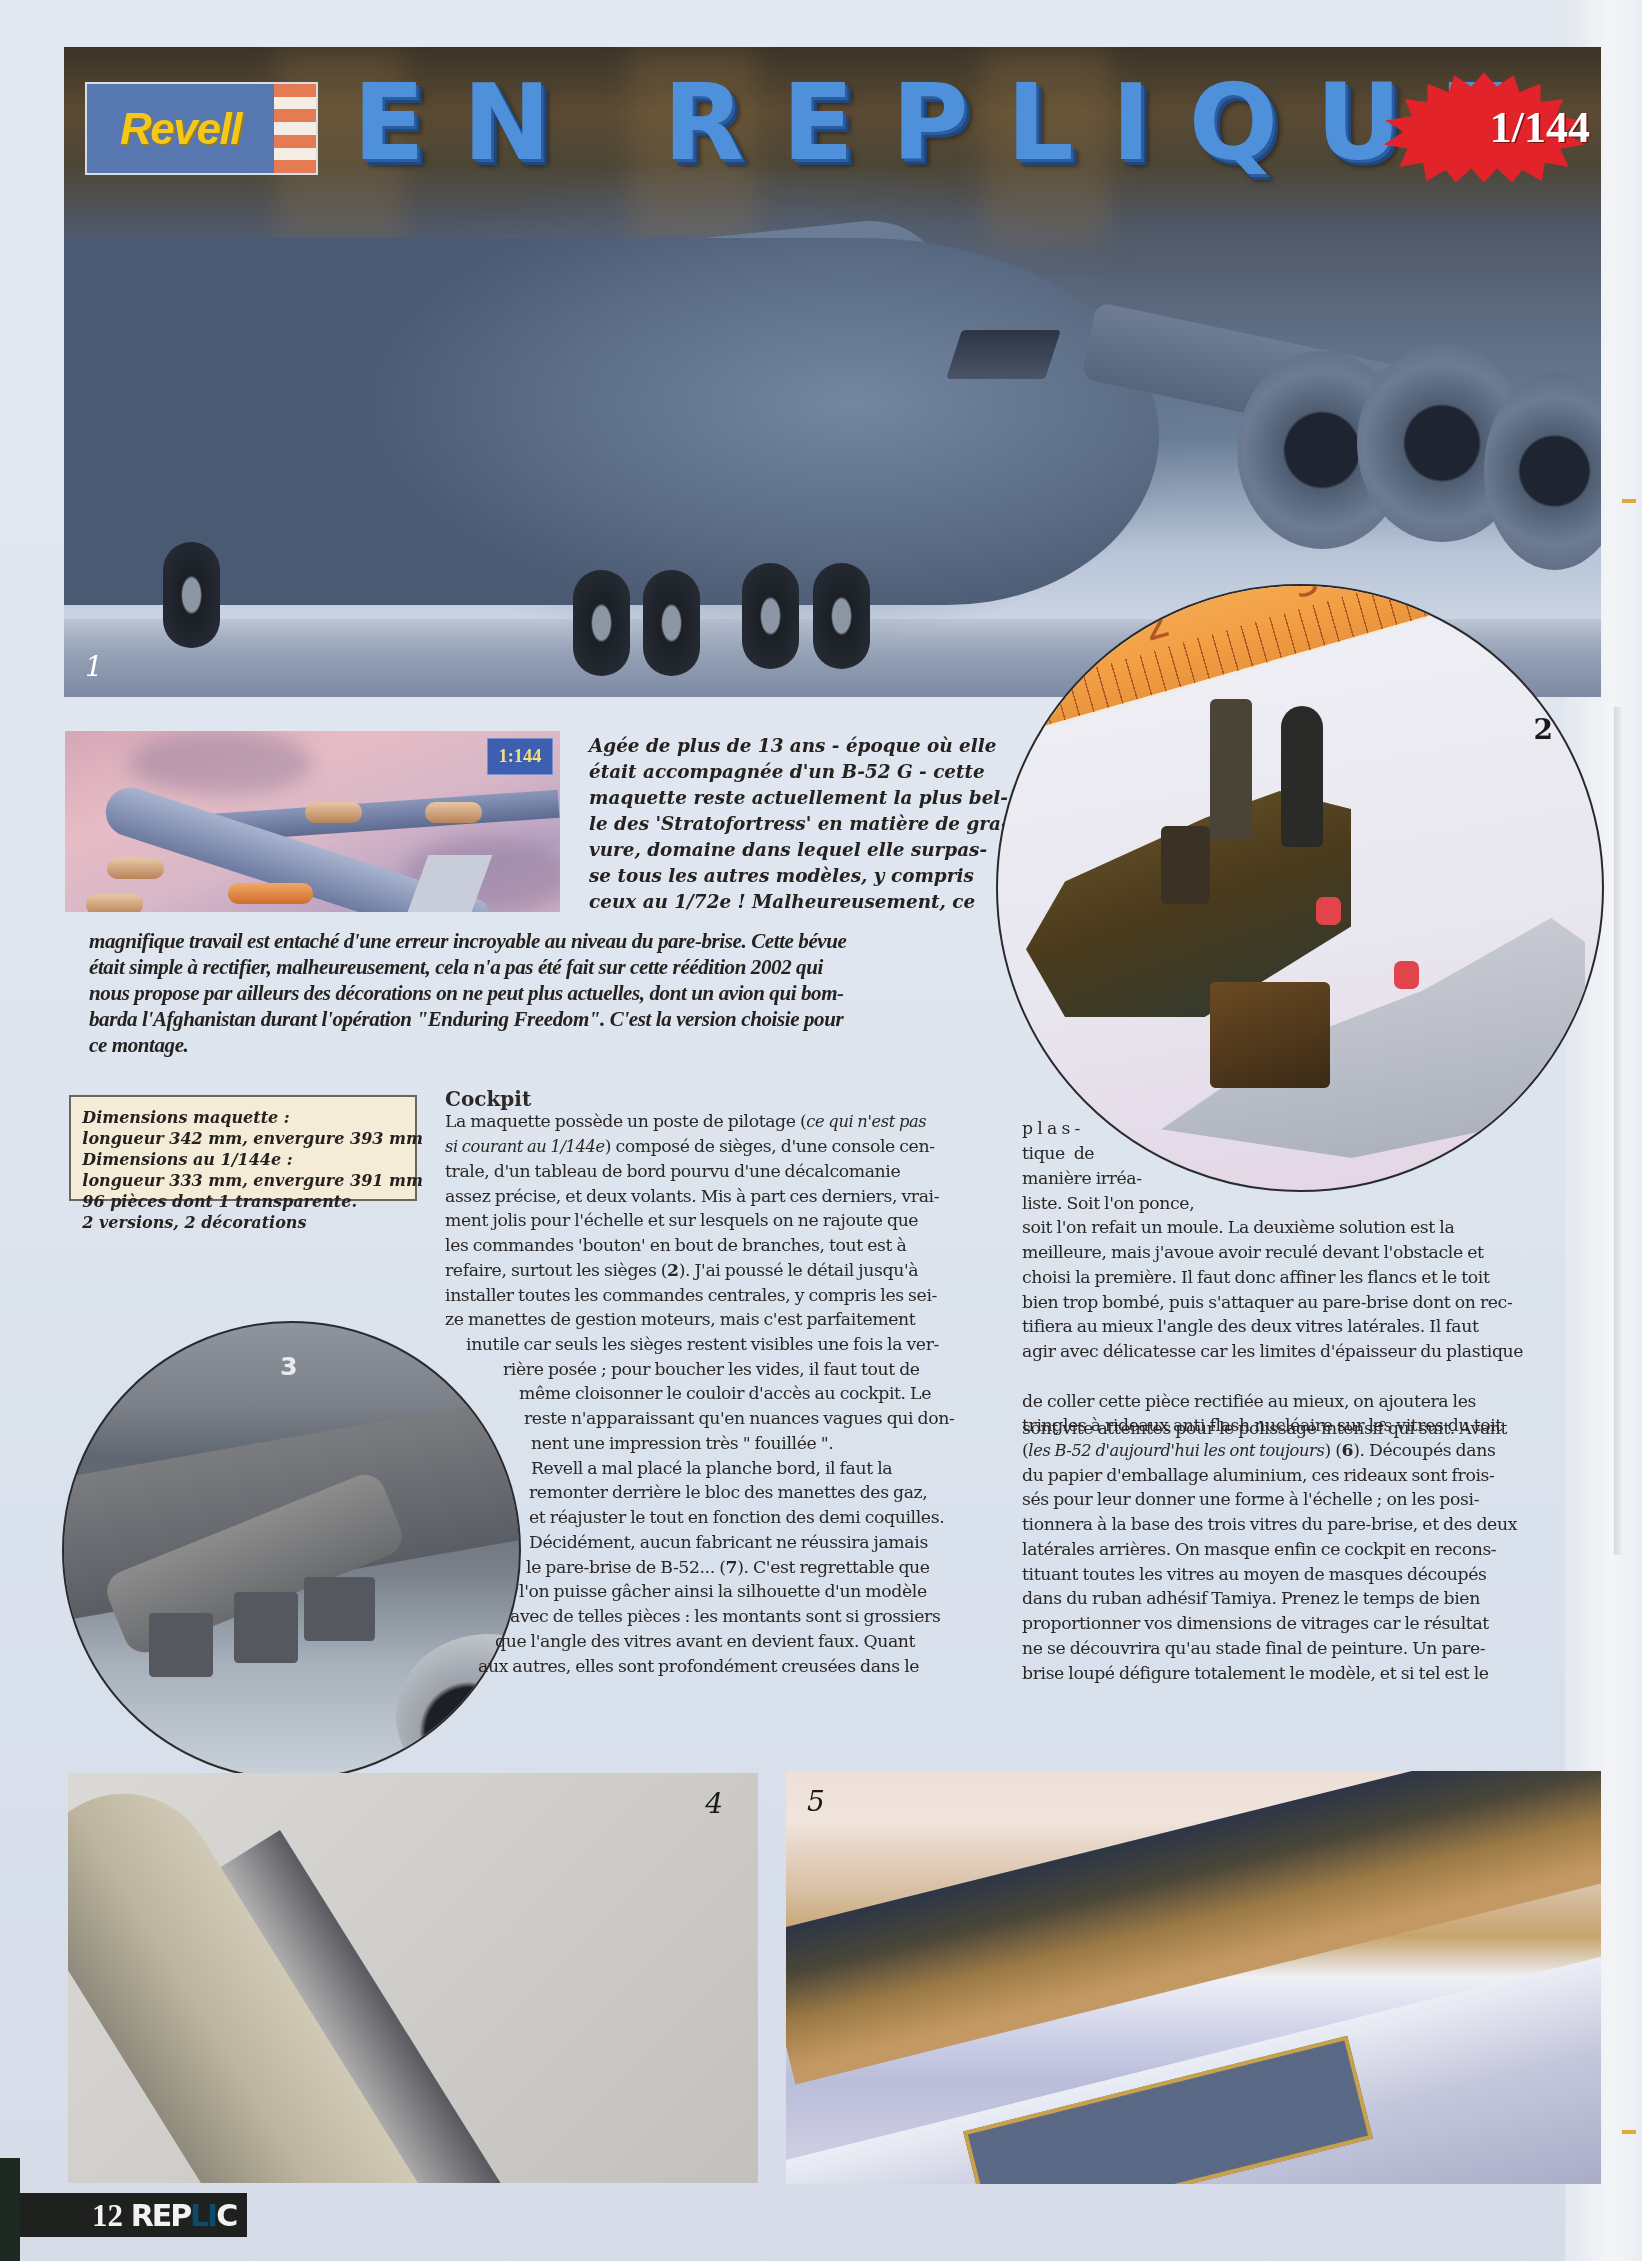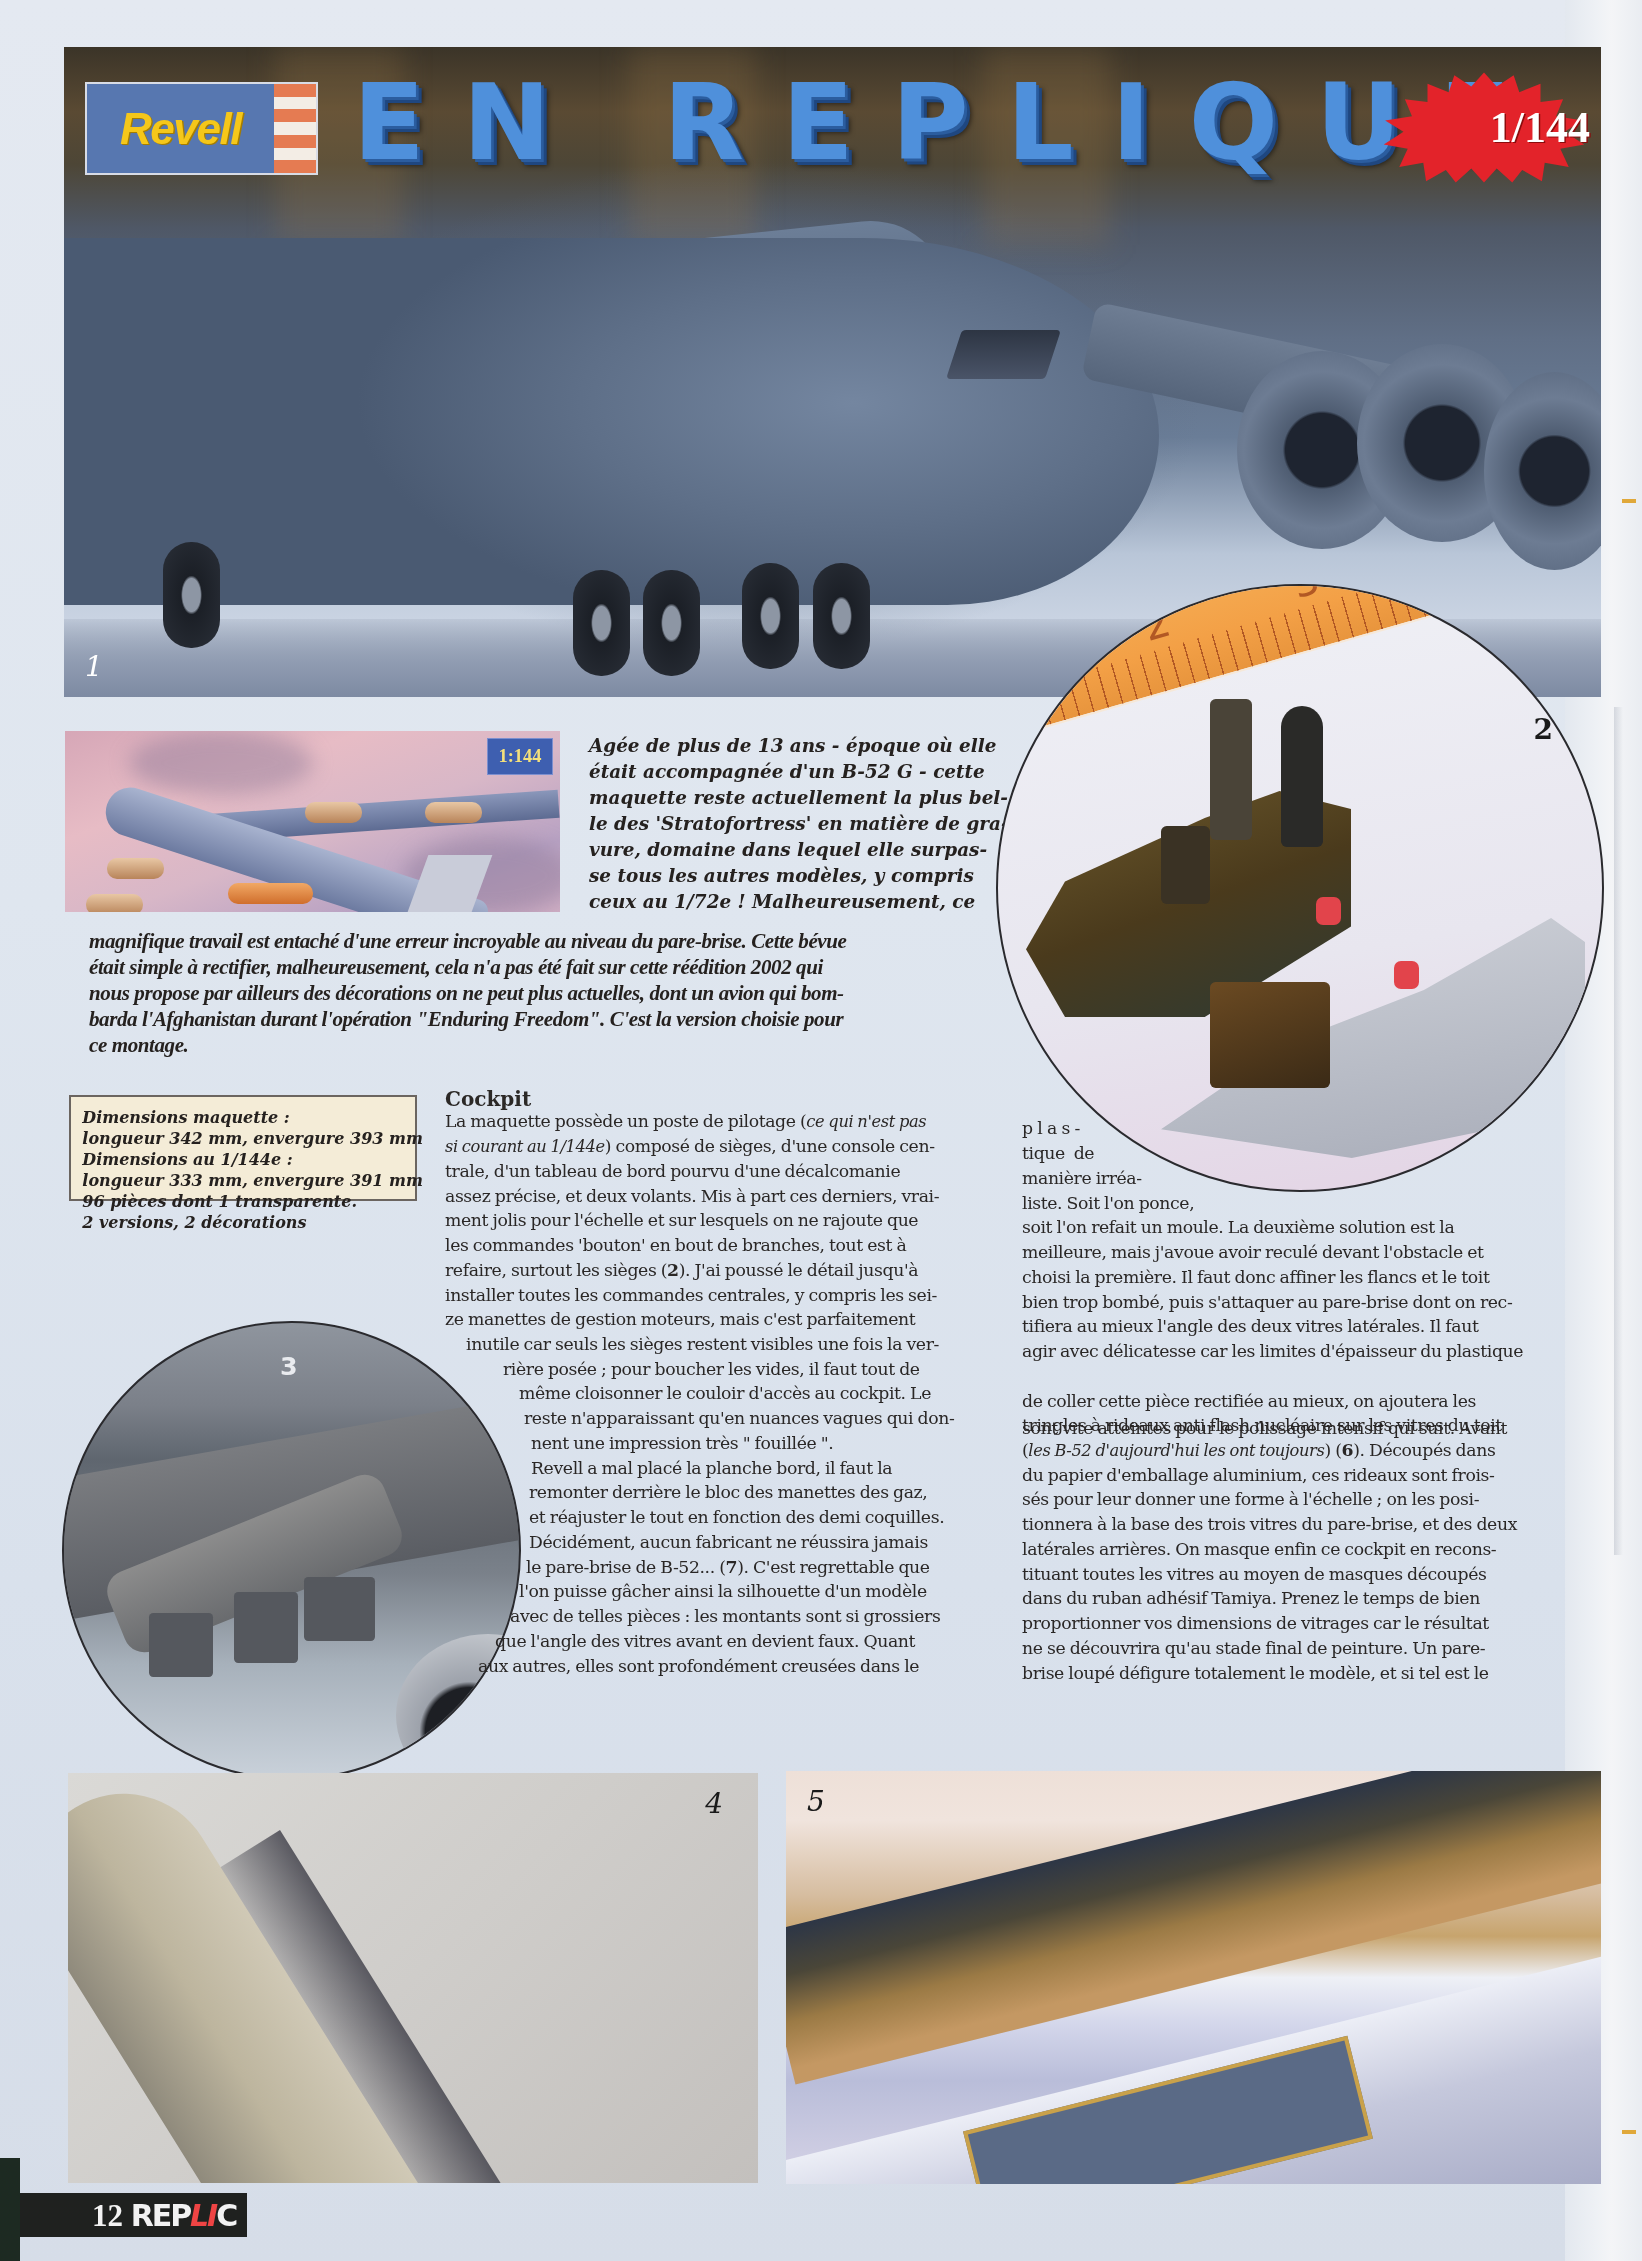--- a/index.html
+++ b/index.html
@@ -257,21 +257,21 @@
       position: absolute; left: 0; top: 2193px; width: 247px; height: 44px;
       background: #1f211f;
     }
     .footer-bar .spine { position: absolute; left: 0; top: -35px; width: 20px; height: 141px; background: #1d2a22; }
     .footer-text {
       position: absolute; left: 92px; top: 2198px;
       font-family: "Liberation Serif", serif; font-weight: bold; font-size: 31px; color: #f2f2f2;
       white-space: nowrap; letter-spacing: 0px;
     }
     .footer-text .mag { font-family: "DejaVu Sans", sans-serif; font-weight: bold; font-size: 30px; letter-spacing: -2.1px; }
-    .footer-text .accent { color: #ef4444; font-style: italic; }
+    .footer-text .accent { color: #0c4a6e; }
   </style>
 </head>
 <body>
 
 <div class="page-edge">
   <div class="fold"></div>
   <div class="tick" style="top:499px"></div>
   <div class="tick" style="top:2130px"></div>
 </div>
 

